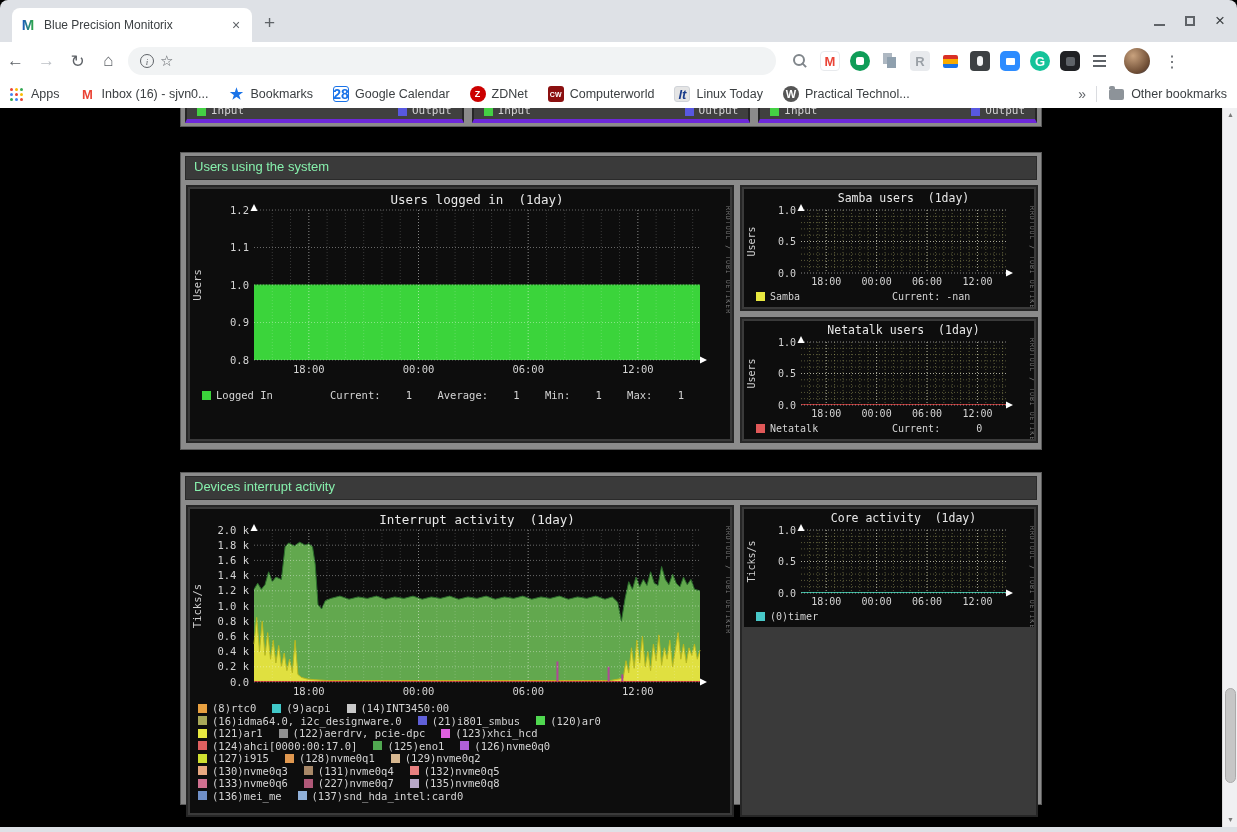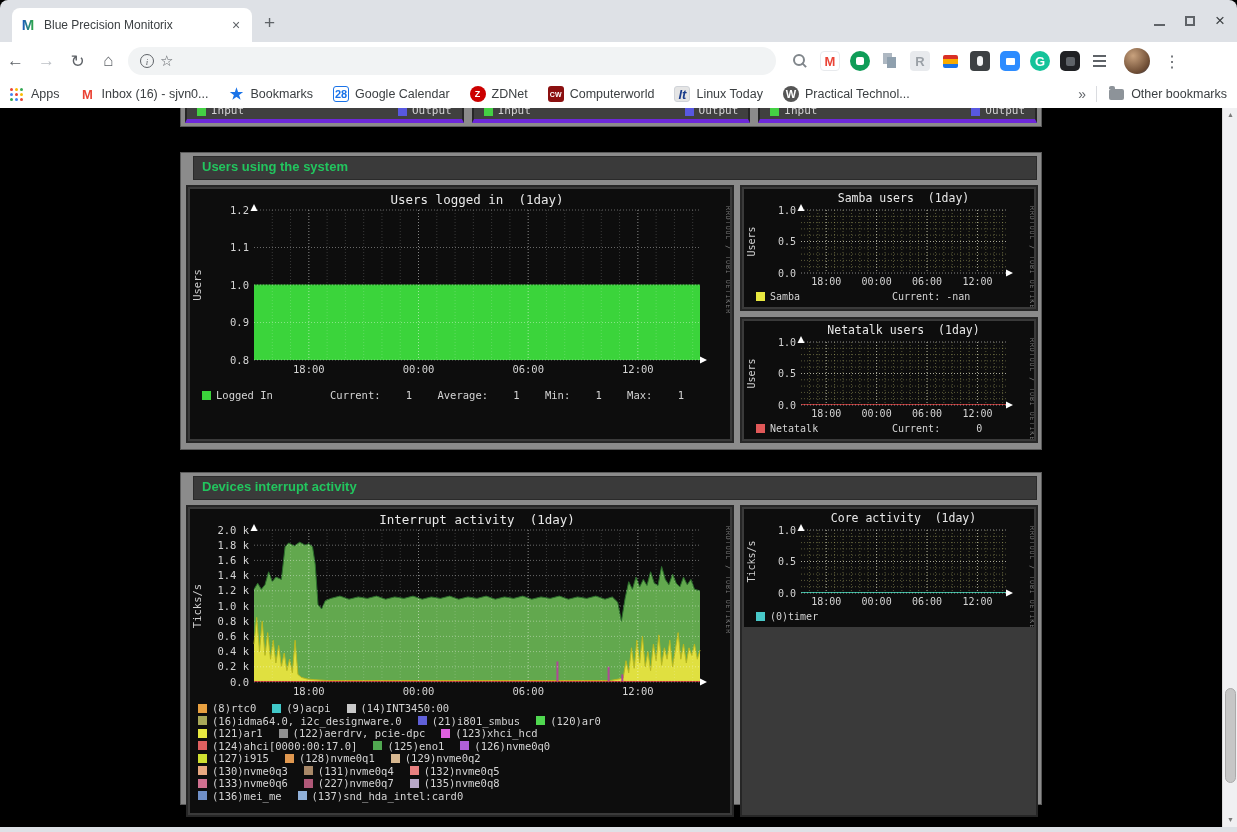--- a/index.html
+++ b/index.html
@@ -47,38 +47,38 @@
   .xi-dark::before{content:"";width:9px;height:9px;background:#5f6368;border-radius:2px;}
   .xi-playlist::before{content:"";width:13px;height:2px;background:#5f6368;position:absolute;top:4px;left:3px;box-shadow:0 5px 0 #5f6368,0 10px 0 #5f6368;}
   .avatar{width:26px;height:26px;border-radius:50%;background:radial-gradient(circle at 35% 30%,#c9a27e,#6b4a32 70%,#2c3e63);margin-left:14px;flex:0 0 auto;}
   .kebab{color:#5f6368;font-size:16px;margin-left:12px;width:20px;text-align:center;}
 
   .bookmarksbar{position:absolute;top:80px;left:0;right:0;height:28px;background:#fff;display:flex;align-items:center;font-size:12.5px;color:#3c4043;padding:0 10px;box-sizing:border-box;}
   .bm{display:flex;align-items:center;margin-right:20px;white-space:nowrap;}
   .bi{width:16px;height:16px;border-radius:3px;display:flex;align-items:center;justify-content:center;font-size:10px;font-weight:bold;margin-right:6px;box-sizing:border-box;flex:0 0 16px;}
   .bi-gmail{color:#ea4335;background:#fff;font-size:13px;}
   .bi-star{color:#1a73e8;background:transparent;font-size:15px;}
-  .bi-cal{background:#fff;border:1.5px solid #1a73e8;color:#1a73e8;font-size:11px;text-align:center;}
+  .bi-cal{background:#fff;border:1.5px solid #1a73e8;color:#1a73e8;font-size:14px;text-align:center;}
   .bi-zdnet{background:#cc0000;color:#fff;border-radius:50%;font-size:9px;}
   .bi-cw{background:#8b1010;color:#fff;font-size:7px;}
   .bi-lt{background:#e5e5e5;border:1px solid #d0d3d8;color:#1a3c8b;font-size:13px;font-style:italic;}
   .bi-wp{background:#555;color:#fff;border-radius:50%;font-size:11px;}
   .apps-grid{width:13px;height:13px;position:relative;margin-right:8px;flex:0 0 13px;}
   .apps-grid i{position:absolute;width:3px;height:3px;border-radius:50%;}
   .bm-spacer{flex:1;}
   .bm-overflow{color:#5f6368;font-size:14px;margin-right:10px;}
   .bm-divider{width:1px;height:16px;background:#dadce0;margin-right:12px;}
   .folder-icon{width:15px;height:11px;background:#8d9399;border-radius:2px;position:relative;margin-right:7px;flex:0 0 15px;}
   .folder-icon::before{content:"";position:absolute;top:-3px;left:0;width:6px;height:3px;background:#8d9399;border-radius:2px 2px 0 0;}
 
   
   .page{position:absolute;top:108px;left:0;width:1222px;height:719px;background:#000;overflow:hidden;}
   .content{position:absolute;left:180px;top:0;width:862px;}
   .section{background:#8b8b8b;border:1px solid #5a5a5a;box-sizing:border-box;position:absolute;}
-  .section-header{height:22px;background:#3a3a3a;border:1px solid #2a2a2a;color:#22c55e;font-weight:bold;font-size:13px;line-height:20px;padding-left:8px;margin:3px 4px 0 12px;}
+  .section-header{height:22px;background:#3a3a3a;border:1px solid #2a2a2a;color:#86efac;font-weight:normal;font-size:13px;line-height:20px;padding-left:8px;margin:3px 4px 0 4px;}
   .sec-body{display:flex;gap:6px;margin:5px 5px 0 5px;}
   .gpanel{background:#3a3a3a;border:2px solid #262626;padding:2px;box-sizing:content-box;}
   .chartbox{background:#0d0d0d;}
   .col{display:flex;flex-direction:column;gap:6px;}
 
   
   .cutoff{top:0;height:19px;width:862px;padding:0 4px 3px 4px;display:flex;gap:8px;box-sizing:border-box;border-top:none;}
   .cut-panel{flex:1;background:#404040;border-left:2px solid #262626;border-right:2px solid #262626;border-bottom:4px solid #6d28d9;position:relative;overflow:hidden;}
   .cut-legend{position:absolute;bottom:2px;left:10px;right:10px;display:flex;justify-content:space-between;font-family:"DejaVu Sans Mono",monospace;font-size:11px;color:#d4d4d4;height:11px;}
   .cut-item{display:flex;align-items:flex-end;gap:5px;margin-top:-4px;}

